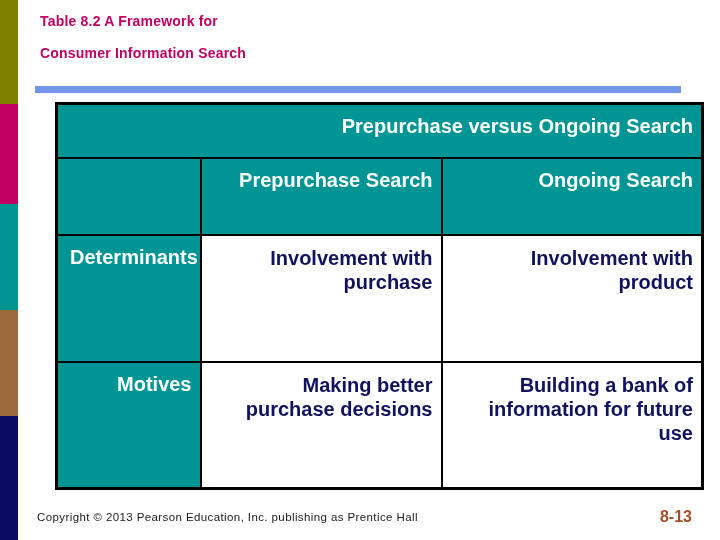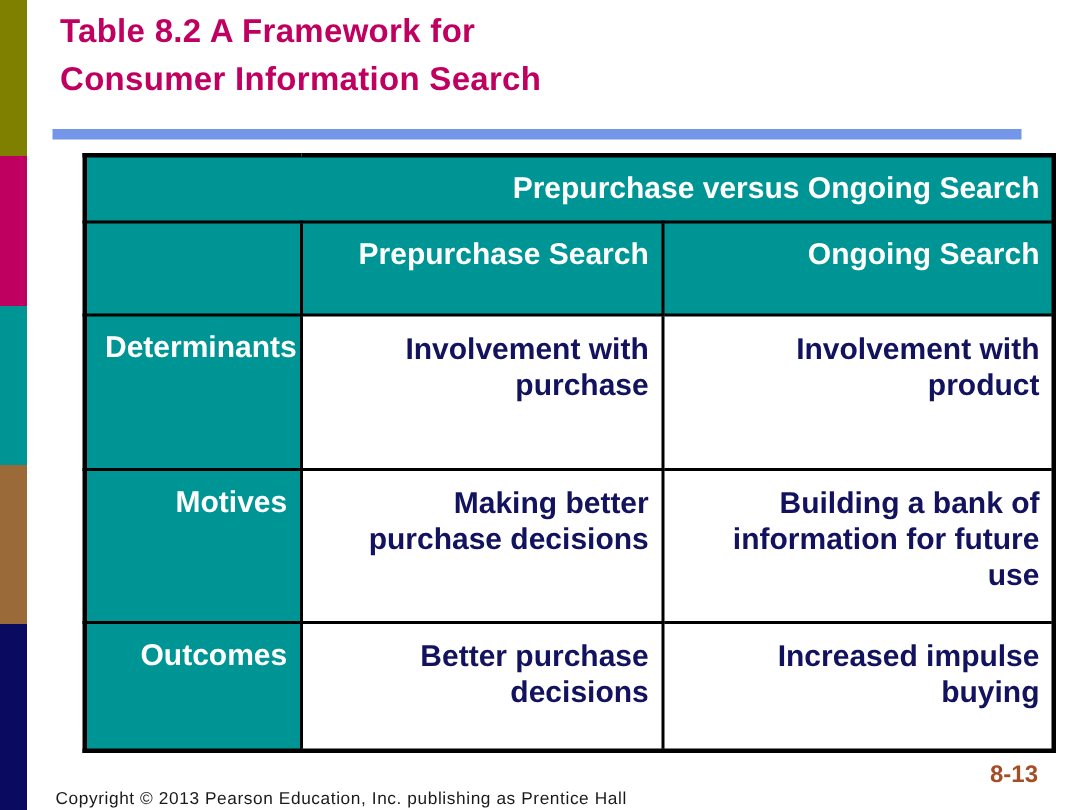--- a/index.html
+++ b/index.html
@@ -26,21 +26,21 @@
     position:absolute;left:0;top:0;width:18px;height:540px;
     display:flex;flex-direction:column;
   }
   .sidebar .seg1{height:104px;background:var(--c-side1);}
   .sidebar .seg2{height:100px;background:var(--c-side2);}
   .sidebar .seg3{height:106px;background:var(--c-side3);}
   .sidebar .seg4{height:106px;background:var(--c-side4);}
   .sidebar .seg5{flex:1;background:var(--c-side5);}
   .title{
     position:absolute;left:40px;top:5px;width:640px;
-    font-size:22px;font-weight:bold;color:var(--c-title);
+    font-size:14px;font-weight:bold;color:var(--c-title);
     line-height:32px;letter-spacing:0.2px;
   }
   .divider{
     position:absolute;left:35px;top:86px;width:646px;height:7px;
     background:var(--c-divider);
   }
   table.framework{
     position:absolute;left:55px;top:102px;
     width:646px;height:388px;
     border-collapse:collapse;
@@ -72,21 +72,21 @@
     background:#fff;color:var(--c-navy);
     line-height:24px;padding-top:11px;
   }
   tr.r1{height:44px;}
   tr.r2{height:62px;margin-top:11px;}
   tr.r3{height:103px;}
   tr.r4{height:102px;}
   tr.r5{height:86px;}
   .footer-copyright{
     position:absolute;left:37px;top:511px;
-    font-size:11.5px;color:#1a1a1a;letter-spacing:0.4px;margin-top:16px;
+    font-size:11.5px;color:#1a1a1a;letter-spacing:0.4px;
   }
   .footer-pagenum{
     position:absolute;right:28px;top:508px;
     font-size:16px;font-weight:bold;color:var(--c-pagenum);
   }
 </style>
 </head>
 <body>
 
 <div class="sidebar">
@@ -122,23 +122,18 @@
   <tr class="r3">
     <td class="cell-label">Determinants</td>
     <td class="cell-data">Involvement with purchase</td>
     <td class="cell-data">Involvement with product</td>
   </tr>
   <tr class="r4">
     <td class="cell-label">Motives</td>
     <td class="cell-data">Making better purchase decisions</td>
     <td class="cell-data">Building a bank of information for future use</td>
   </tr>
-  <tr class="r5">
-    <td class="cell-label">Outcomes</td>
-    <td class="cell-data">Better purchase decisions</td>
-    <td class="cell-data">Increased impulse buying</td>
-  </tr>
 </tbody>
   </table>
 
 <div class="footer-copyright">Copyright © 2013 Pearson Education, Inc. publishing as Prentice Hall</div>
 
 <div class="footer-pagenum">8-13</div>
 
 </body></html>

